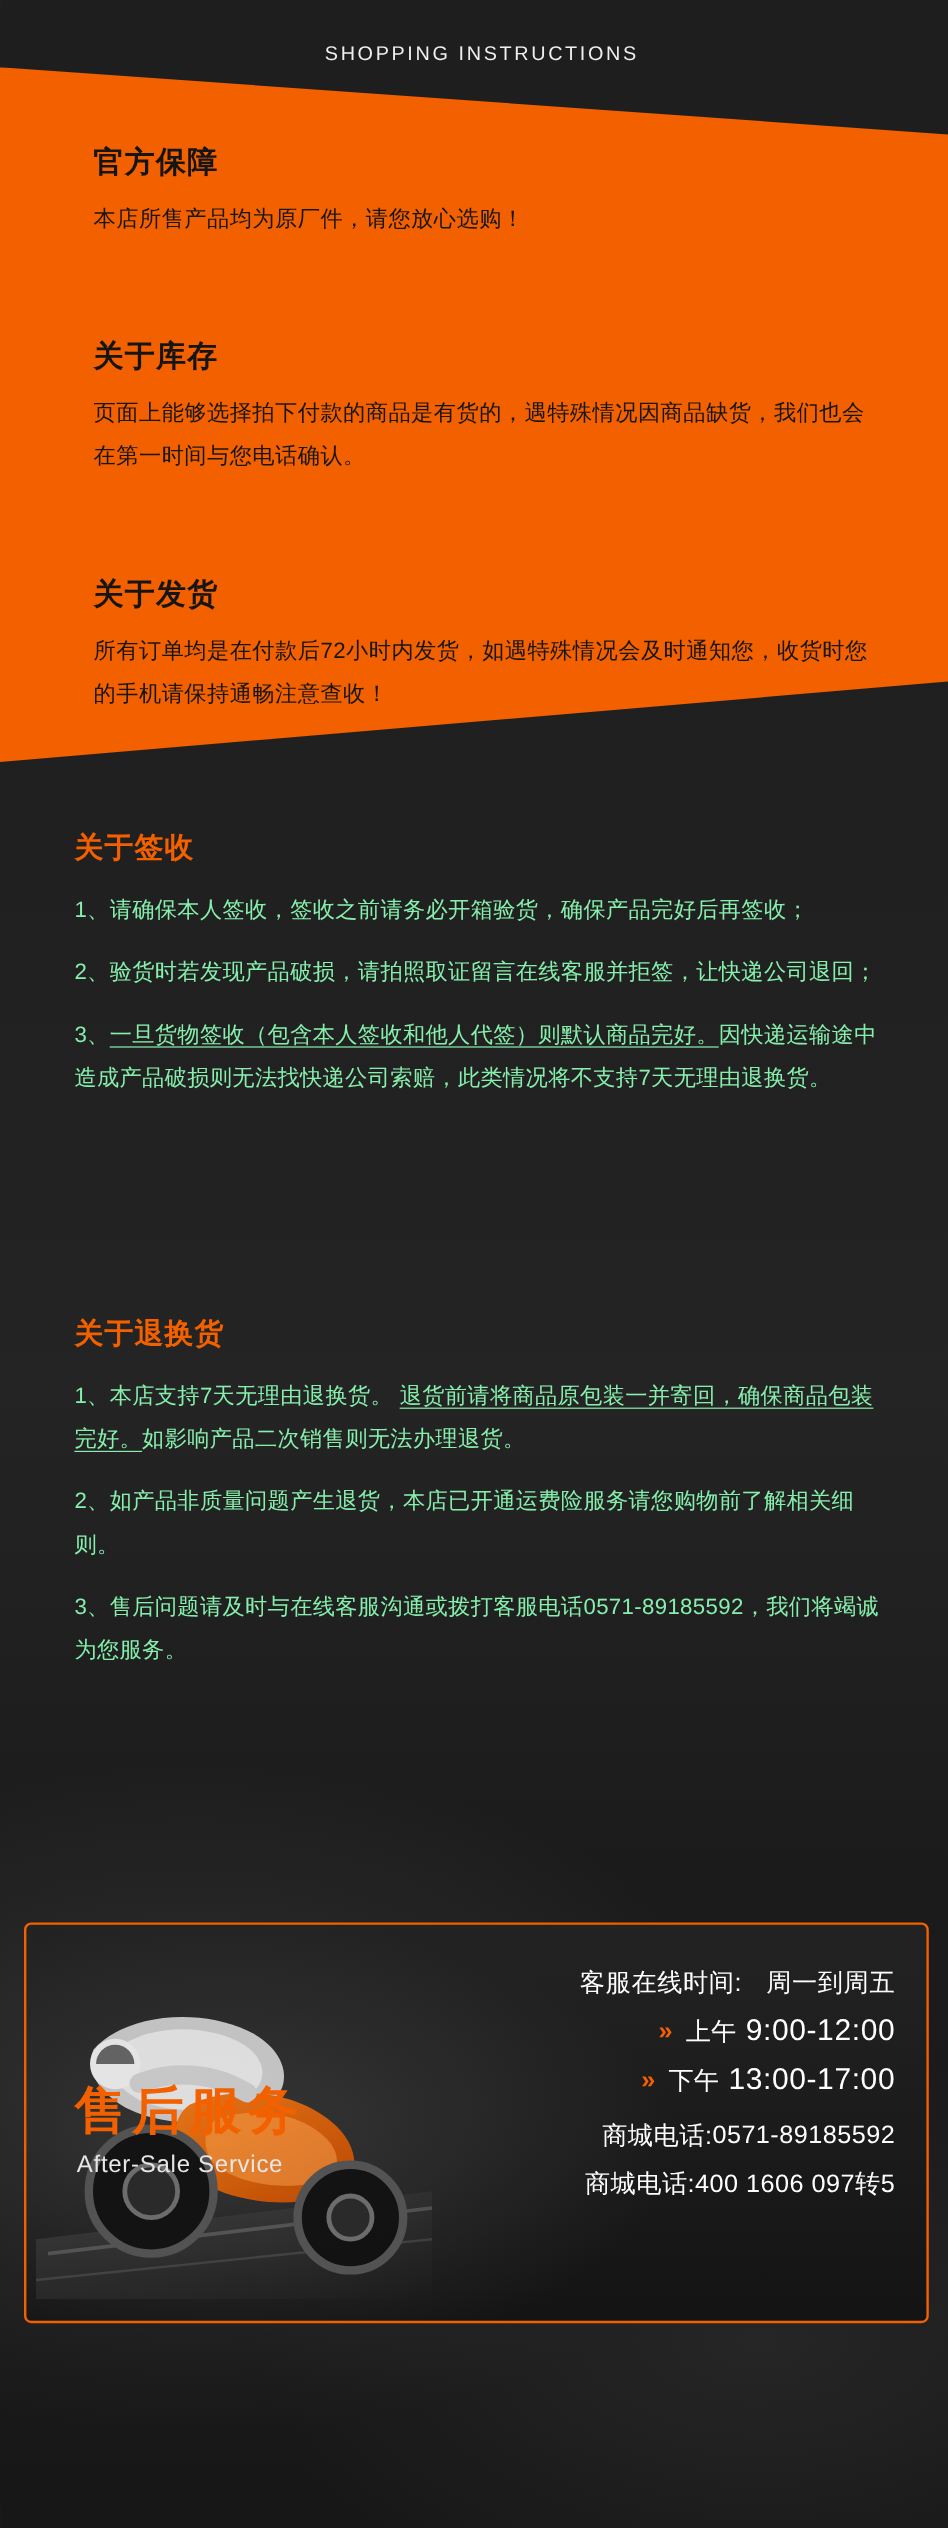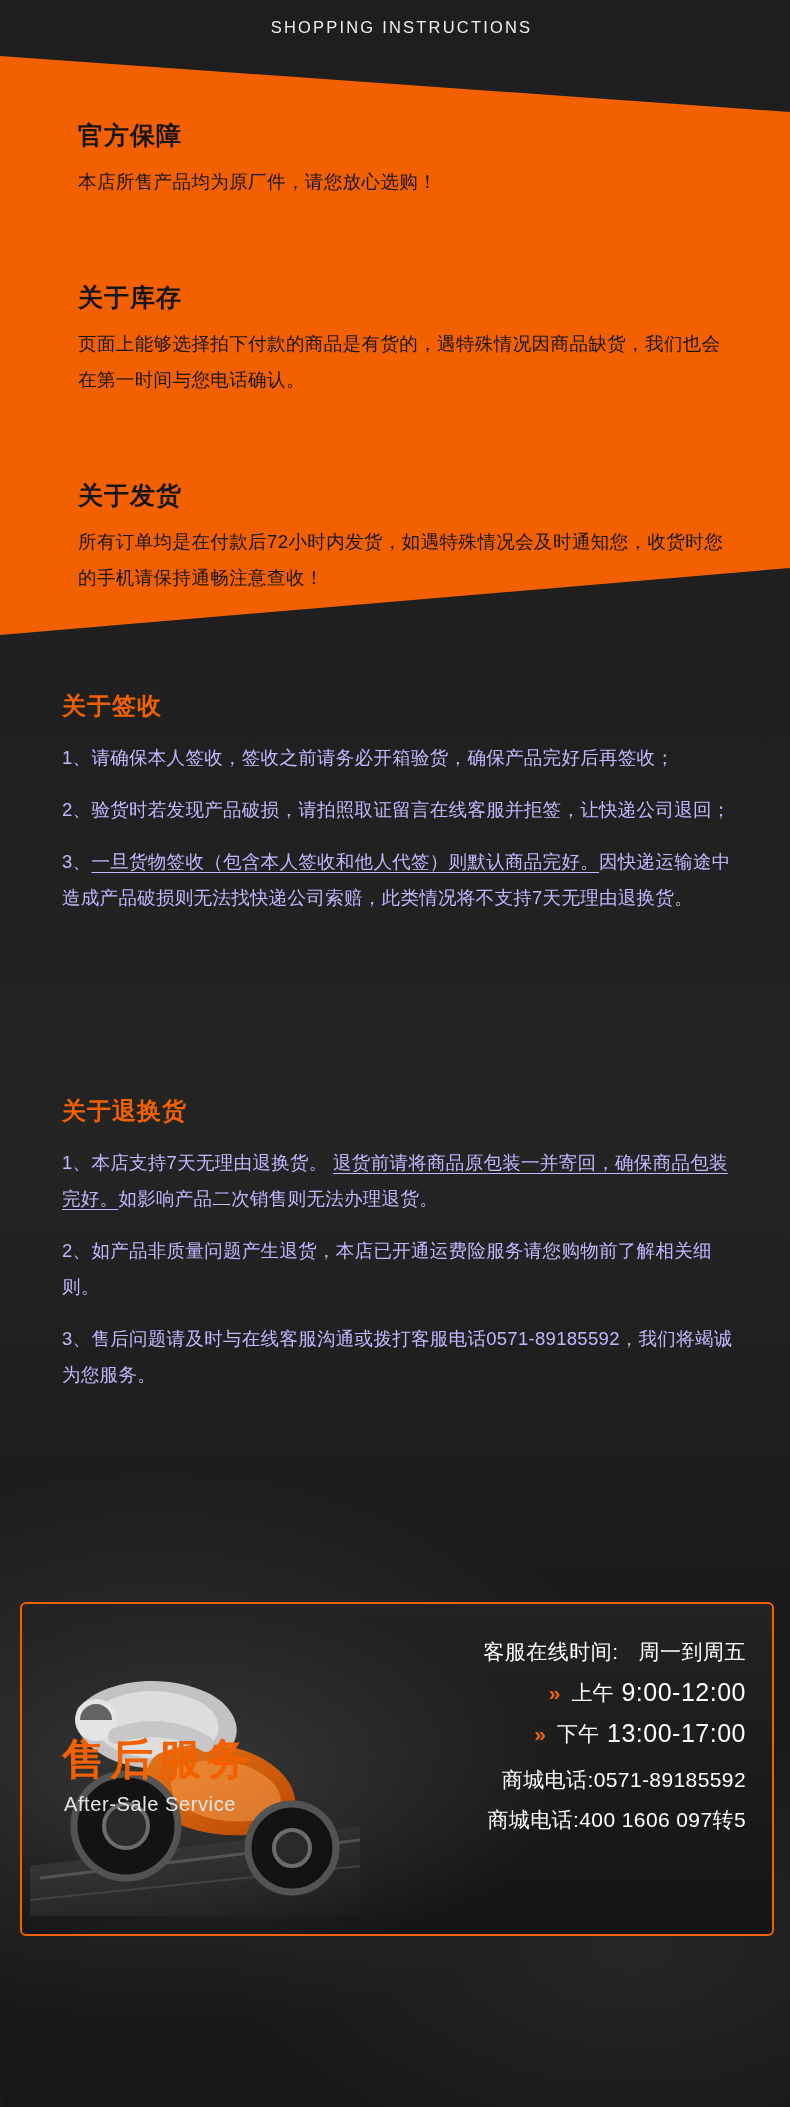--- a/index.html
+++ b/index.html
@@ -33,21 +33,21 @@
       linear-gradient(83deg, rgba(255,255,255,0.018) 0 3px, rgba(0,0,0,0) 3px 95px);
     opacity: .7;
   }
 
   
   .header {
     position: absolute;
     top: 0; left: 13px; right: 0;
     height: 55px;
     display: flex;
-    align-items: center;
+    align-items: flex-end;
     justify-content: center;
     z-index: 5;
   }
   .header-title {
     color: #efefef;
     font-size: 16.5px;
     letter-spacing: 2.2px;
     font-family: "Liberation Sans", sans-serif;
   }
 
@@ -102,21 +102,21 @@
   .dsec-h {
     font-size: 24px;
     font-weight: bold;
     color: #f26000;
     letter-spacing: 1px;
     margin: 0 0 18px 0;
   }
   .dsec p {
     font-size: 18.5px;
     line-height: 1.95;
-    color: #c4b5fd;
+    color: #86efac;
     margin: 0;
     letter-spacing: .3px;
   }
   .dsec p + p { margin-top: 16px; }
   .u { text-decoration: underline; text-underline-offset: 4px; }
 
   #sec-sign   { top: 690px; }
   #sec-return { top: 1095px; }
 
   

